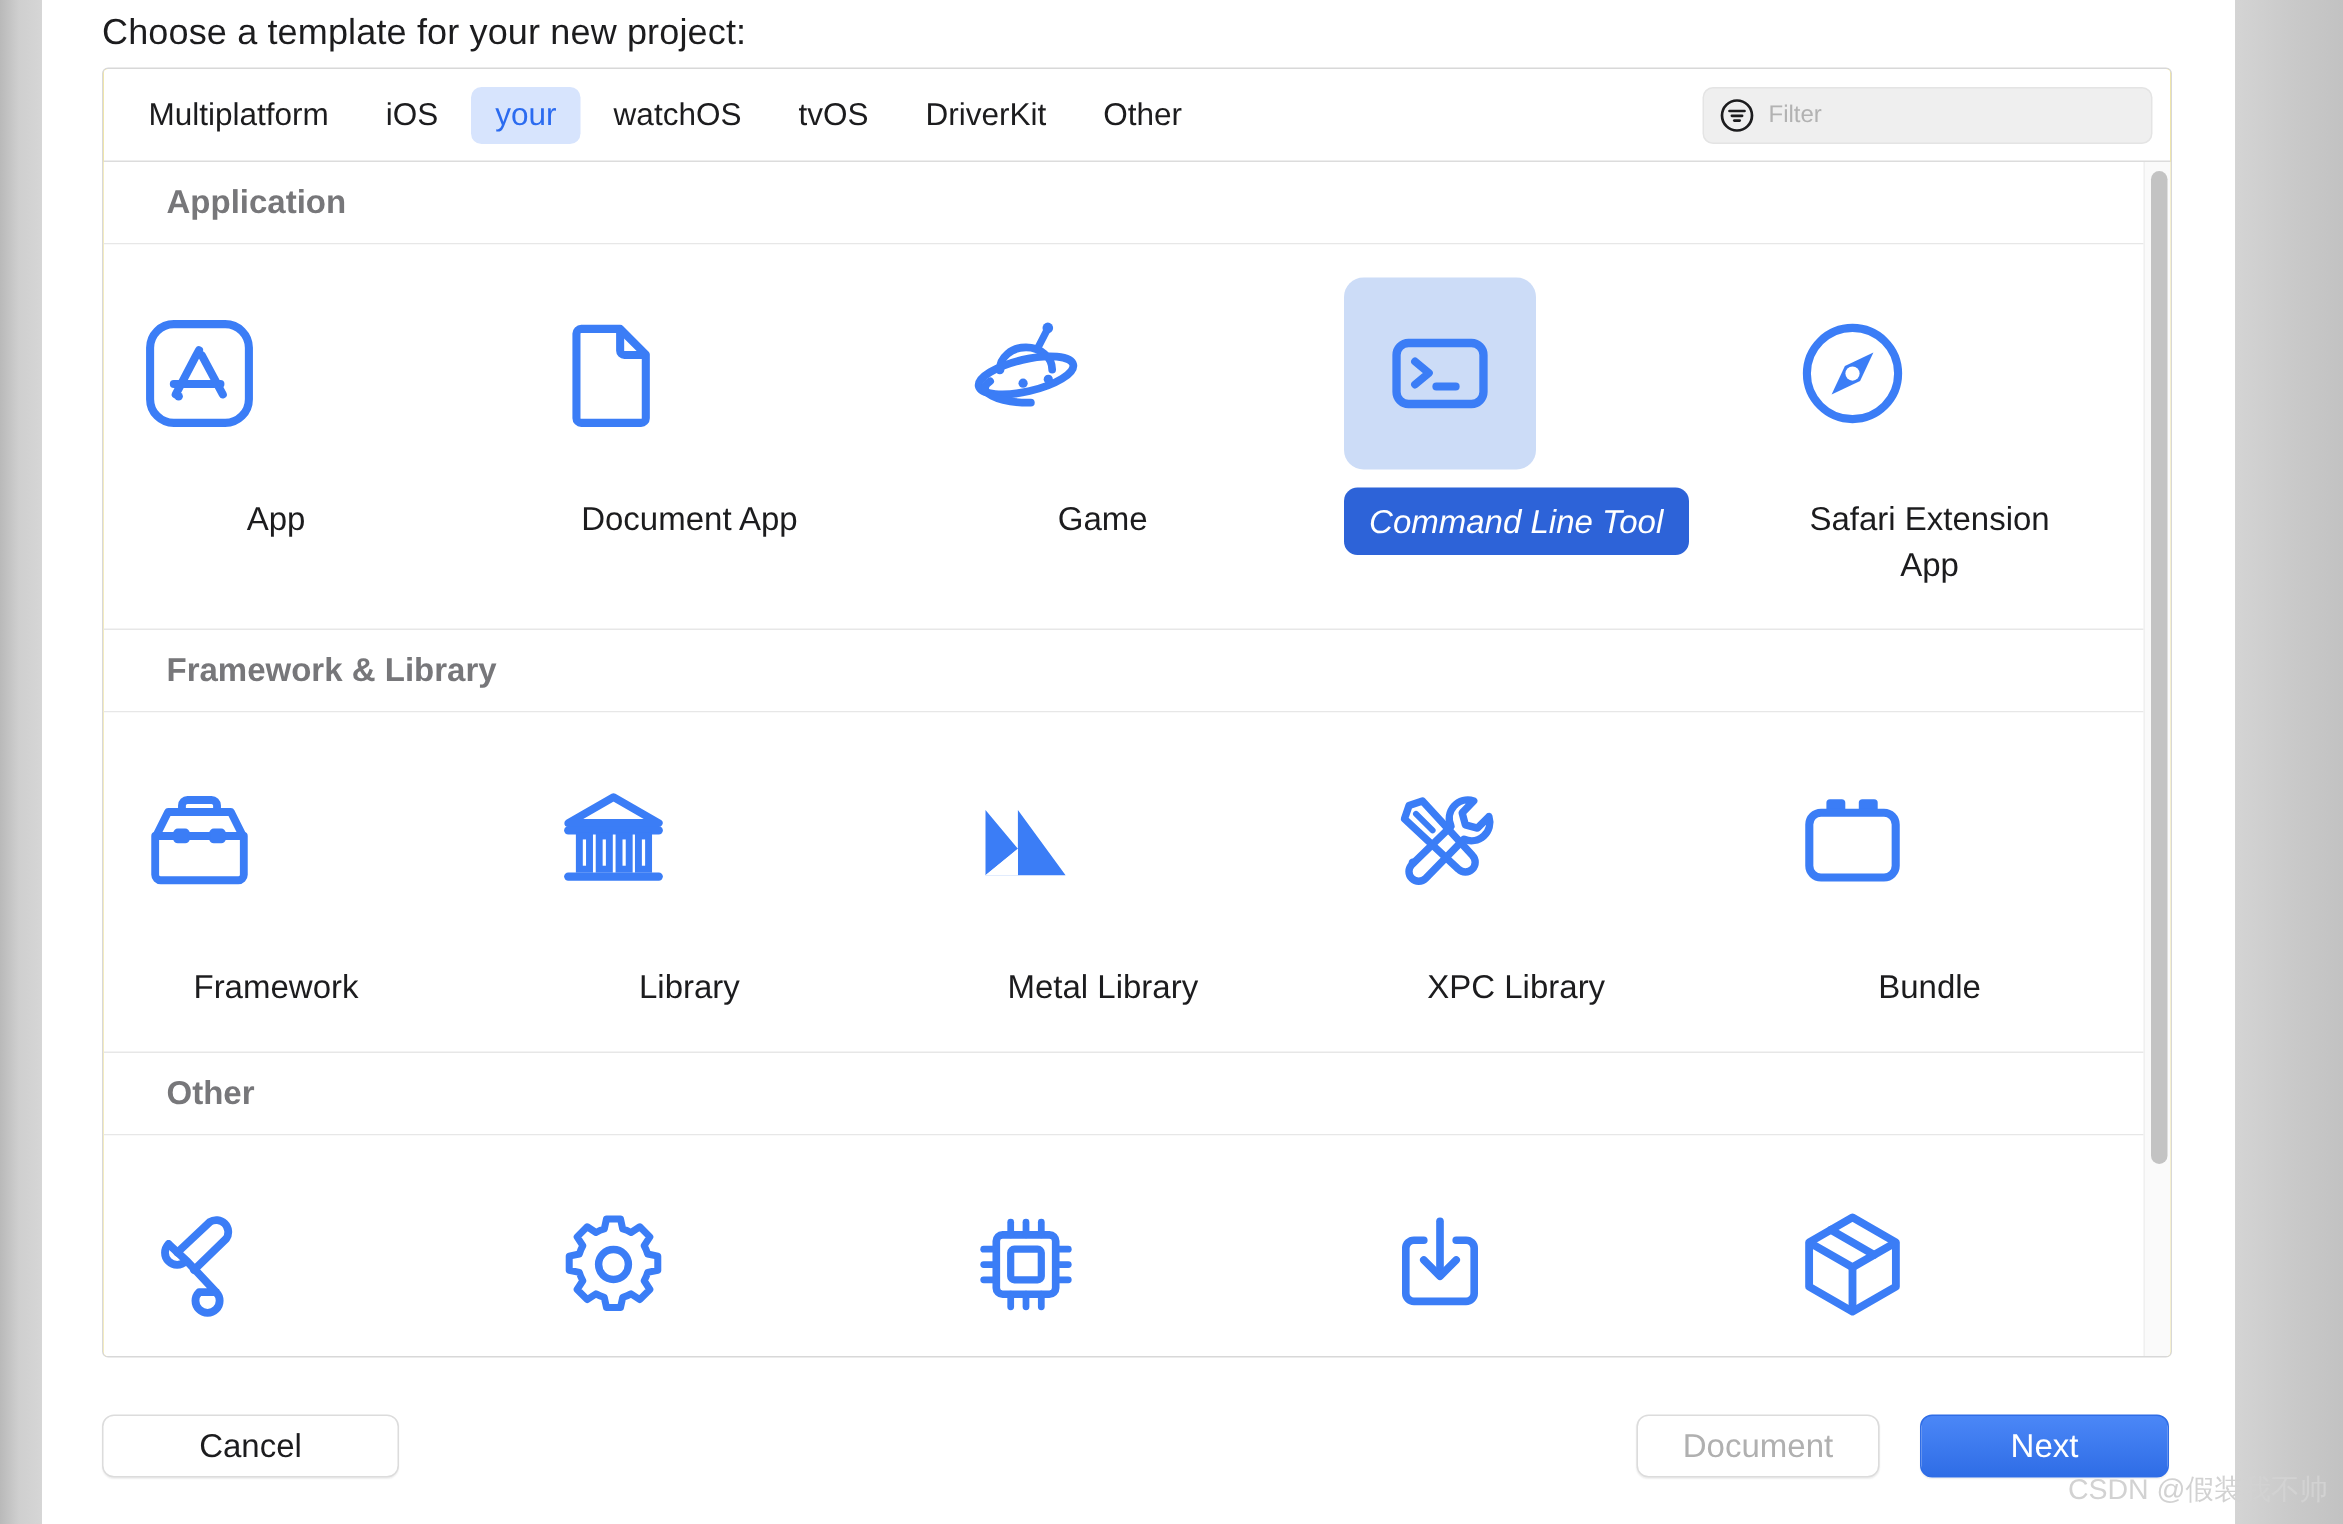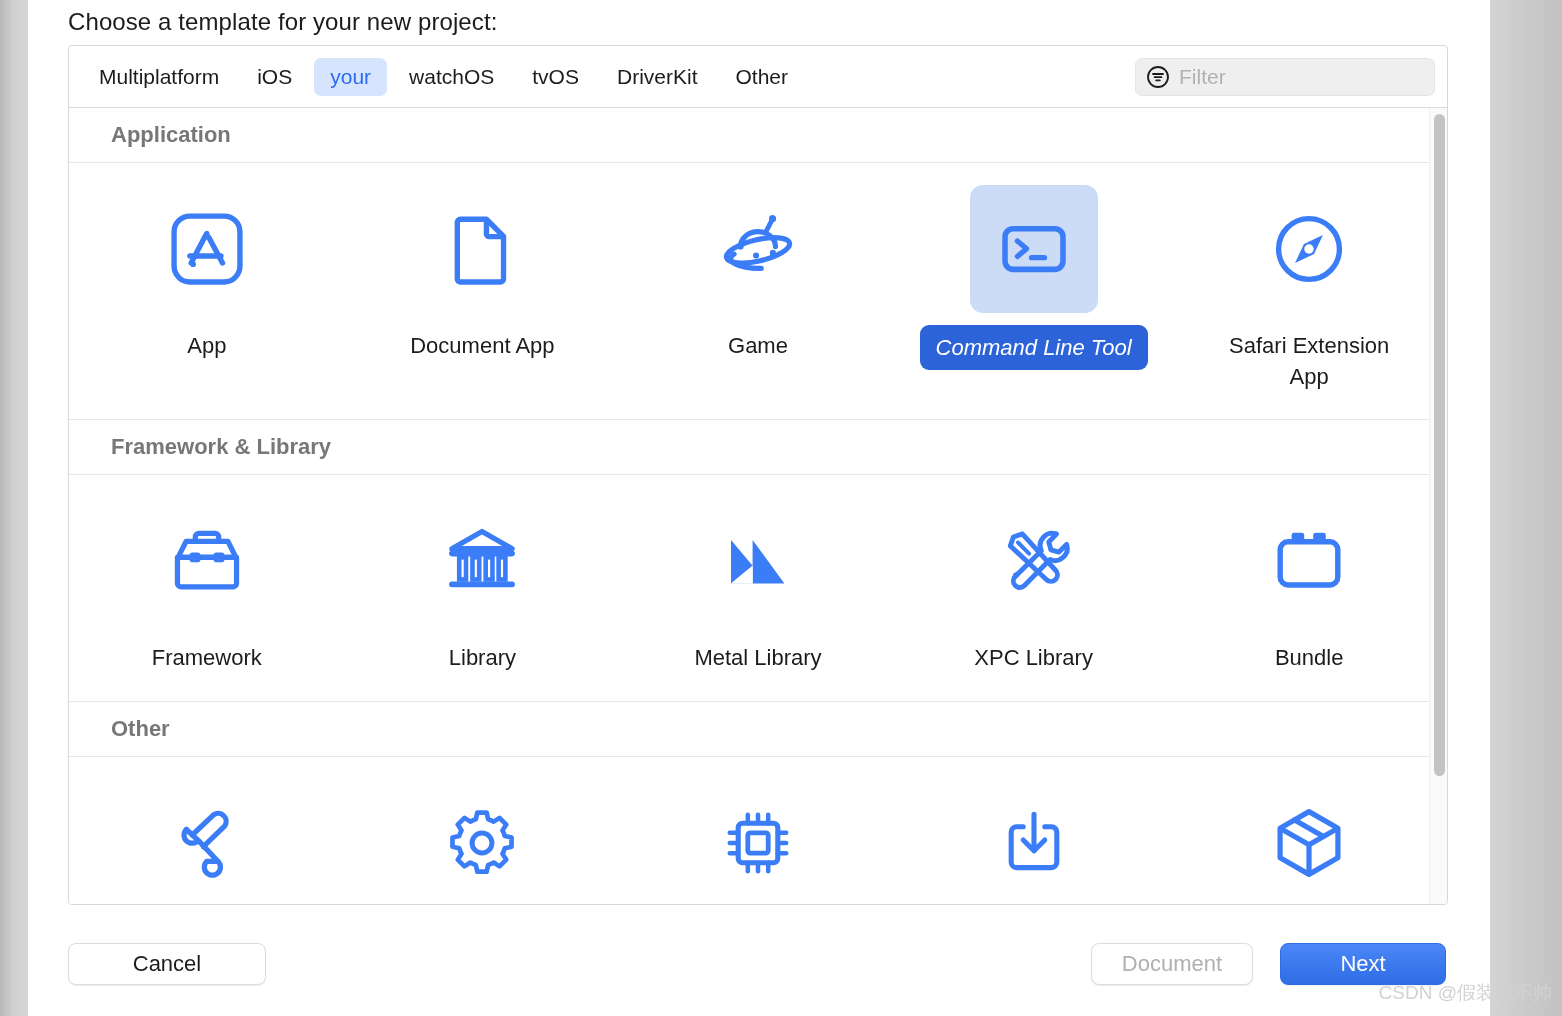--- a/index.html
+++ b/index.html
@@ -66,21 +66,21 @@
     position: absolute; right: 12px; top: 12px;
     width: 300px; height: 38px;
     background: #efefef;
     border: 1px solid #e4e4e4;
     border-radius: 7px;
     display: flex; align-items: center;
     padding-left: 10px;
   }
   .filter-icon { width: 24px; height: 24px; flex: 0 0 auto; }
   .filter-placeholder {
-    font-size: 21px; color: #b2b2b2; margin-left: 9px;
+    font-size: 16px; color: #b2b2b2; margin-left: 9px;
   }
   
   .scrollarea {
     position: relative;
     height: 797px;
     background: #ffffff;
   }
   .scrollbar-track {
     position: absolute; right: 0; top: 0;
     width: 18px; height: 797px;
@@ -102,21 +102,20 @@
   }
   .tile-row {
     display: flex;
     padding: 16px 0 22px 0;
     border-bottom: 1px solid #e7e7e7;
     background: #ffffff;
   }
   .tile {
     flex: 1 1 0;
     display: flex; flex-direction: column;
-    align-items: center;
     padding-top: 6px;
     cursor: default;
   }
   .tile-icon-wrap {
     width: 128px; height: 128px;
     display: flex; align-items: center; justify-content: center;
     border-radius: 13px;
   }
   .tile.selected .tile-icon-wrap { background: #ccdcf7; }
   .tile-icon-wrap svg { display: block; }

